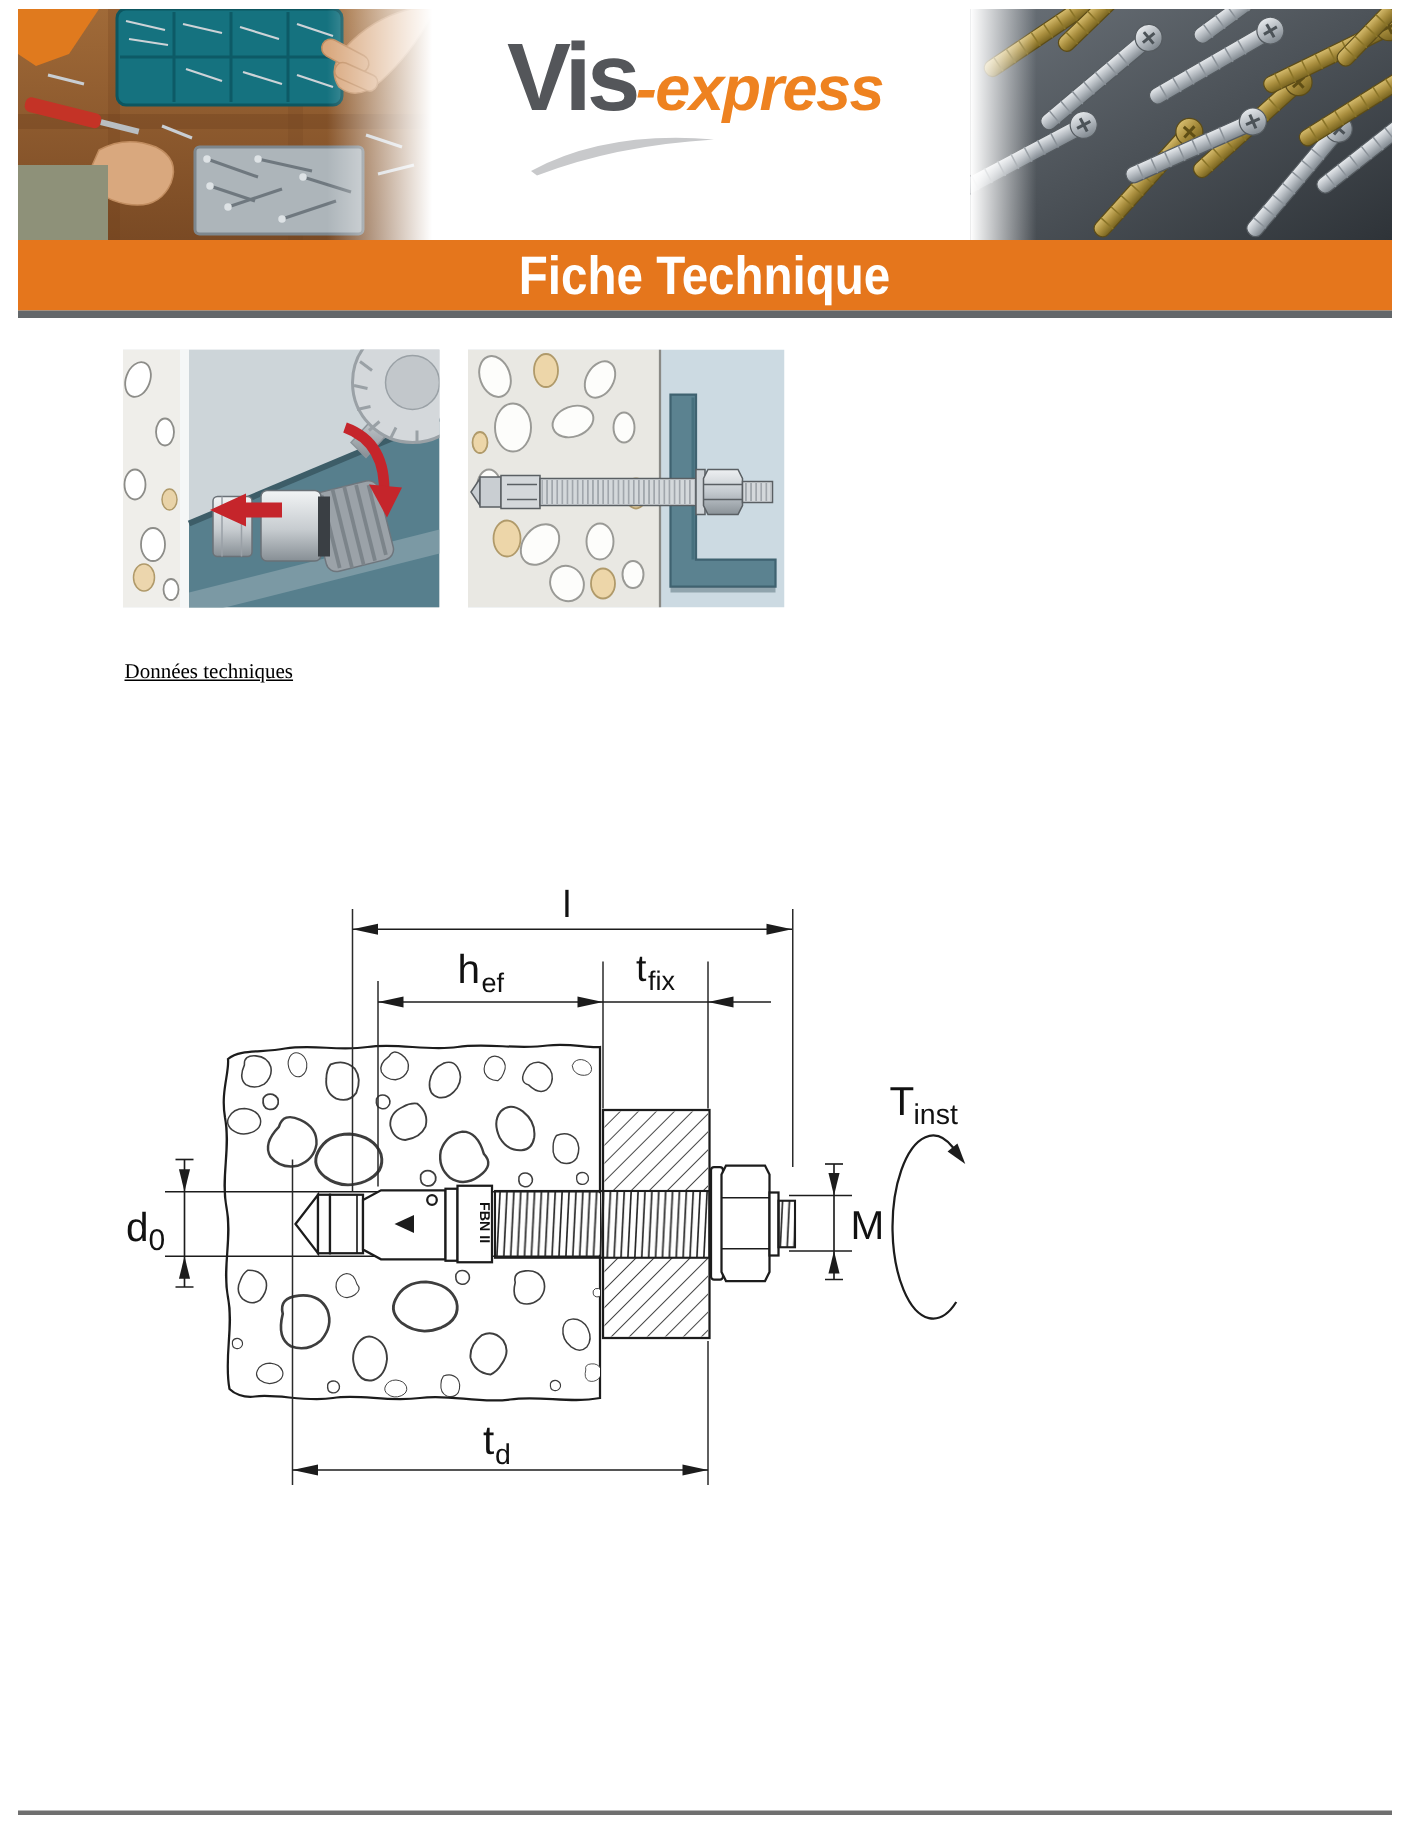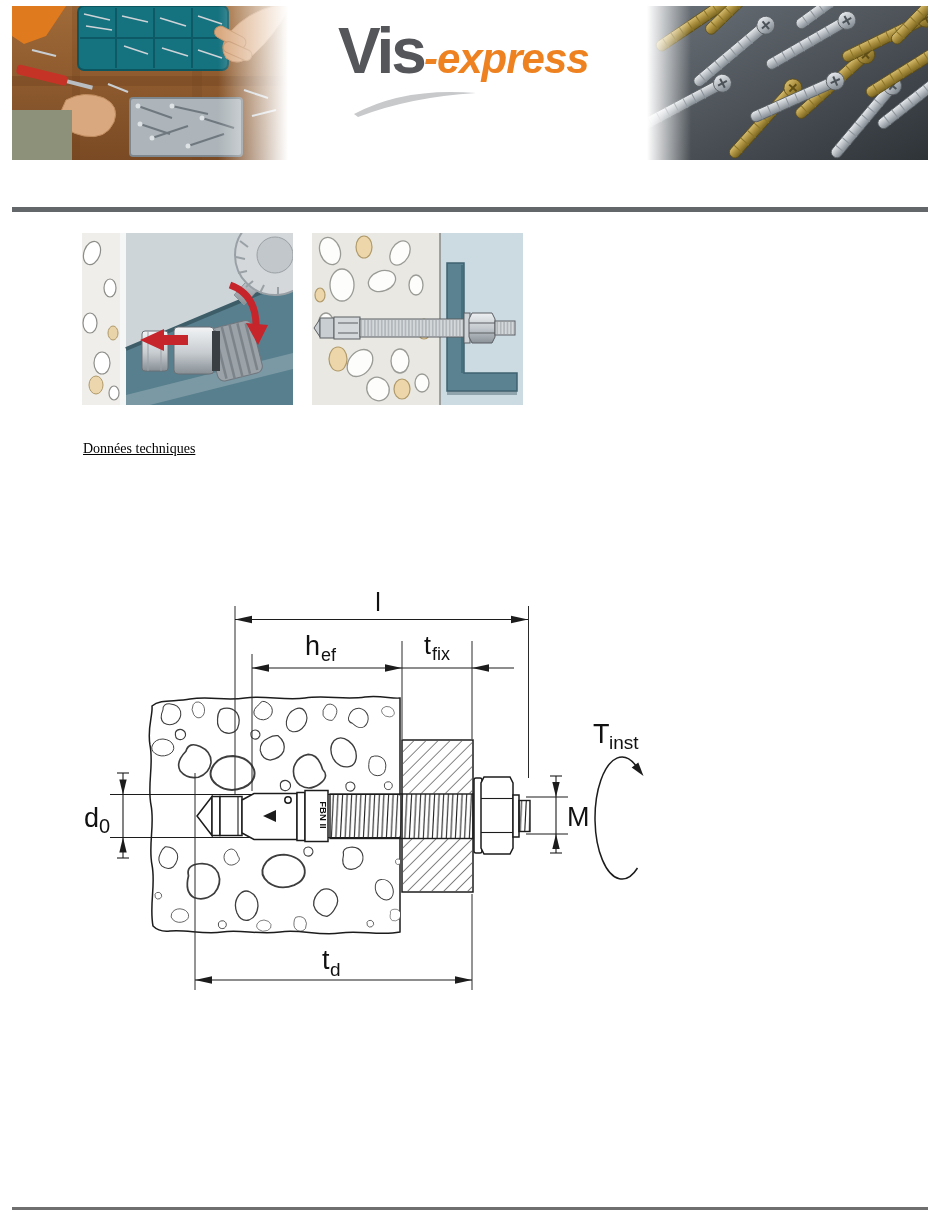--- a/index.html
+++ b/index.html
@@ -182,20 +182,23 @@
       <use href="#scrS" transform="translate(232,120) rotate(-38)"></use>
       <use href="#scrB" transform="translate(60,26) rotate(-44)"></use>
       <use href="#scrS" transform="translate(150,20) rotate(-36)"></use>
       <use href="#scrB" transform="translate(246,36) rotate(-46)"></use>
       <use href="#scrS" transform="translate(104,112) rotate(-24)"></use>
       <use href="#scrB" transform="translate(220,88) rotate(-32)"></use>
       <rect x="0" y="0" width="44" height="154" fill="url(#fadeL)"></rect>
     </svg>
   </div>
 
+  <div class="banner">
+    <span>Fiche Technique</span>
+  </div>
   <div class="rule1"></div>
 
   <div class="illus" id="illusA">
     <svg width="211" height="172" viewBox="0 0 211 172">
       <defs>
         <linearGradient id="met" x1="0" y1="0" x2="0" y2="1">
           <stop offset="0" stop-color="#f2f4f5"></stop>
             <stop offset=".55" stop-color="#c7ccd0"></stop>
             <stop offset="1" stop-color="#878f95"></stop>
         </linearGradient>

